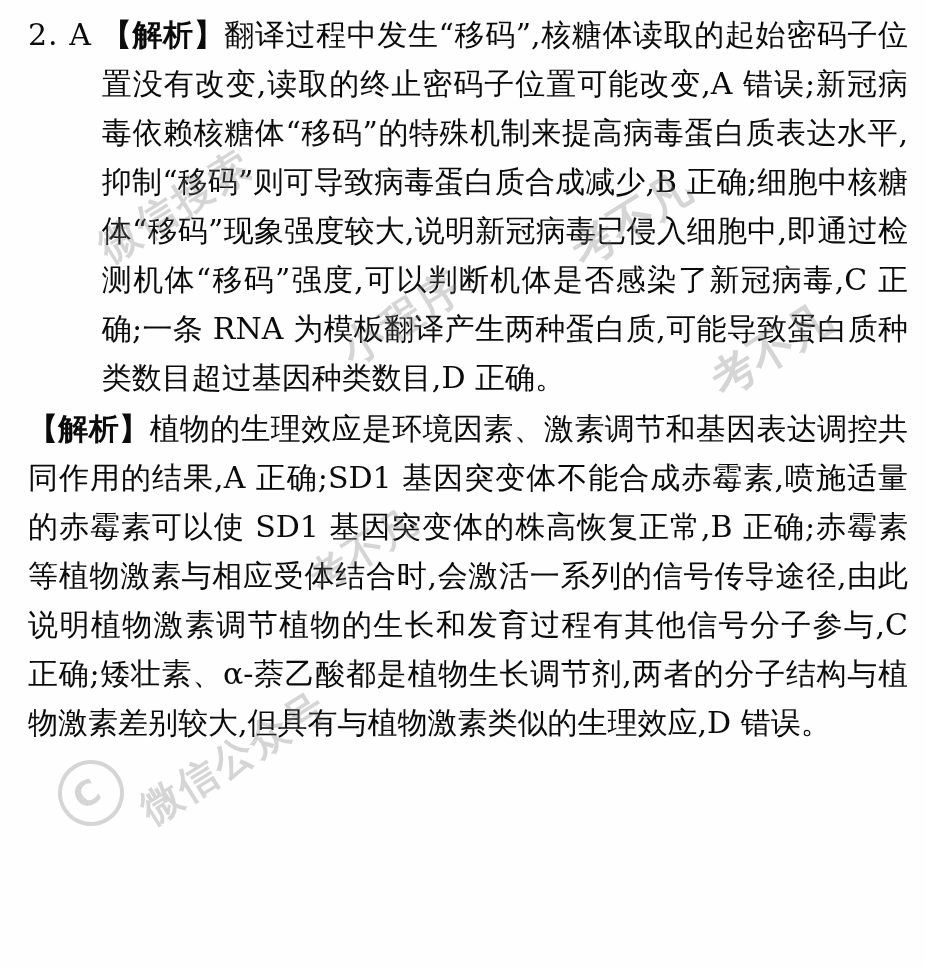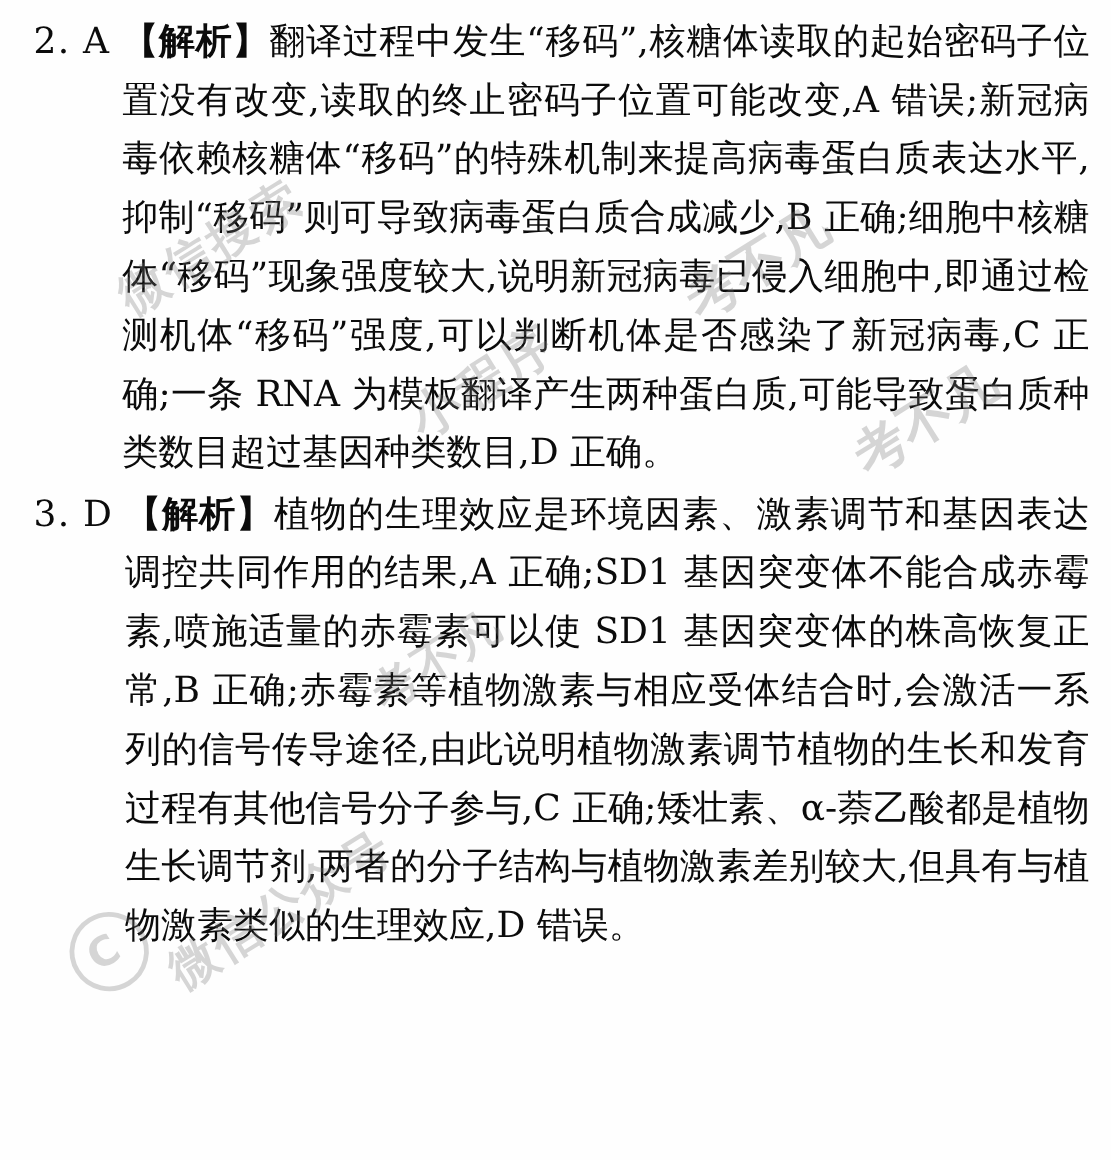--- a/index.html
+++ b/index.html
@@ -129,21 +129,20 @@
 <div id="page">
 
   <div class="content">
 
     <div class="answer-block">
       <div class="ans-label"><span>2.</span>&nbsp;<span>A</span></div>
       <div class="ans-body"><span class="tag">【解析】</span><span>翻译过程中发生“移码”,核糖体读取的起始密码子位置没有改变,读取的终止密码子位置可能改变,A 错误;新冠病毒依赖核糖体“移码”的特殊机制来提高病毒蛋白质表达水平,抑制“移码”则可导致病毒蛋白质合成减少,B 正确;细胞中核糖体“移码”现象强度较大,说明新冠病毒已侵入细胞中,即通过检测机体“移码”强度,可以判断机体是否感染了新冠病毒,C 正确;一条 RNA 为模板翻译产生两种蛋白质,可能导致蛋白质种类数目超过基因种类数目,D 正确。</span></div>
     </div>
 
     <div class="answer-block">
-      <div class="ans-label"><span>3.</span>&nbsp;<span>D</span></div>
       <div class="ans-body"><span class="tag">【解析】</span><span>植物的生理效应是环境因素、激素调节和基因表达调控共同作用的结果,A 正确;SD1 基因突变体不能合成赤霉素,喷施适量的赤霉素可以使 SD1 基因突变体的株高恢复正常,B 正确;赤霉素等植物激素与相应受体结合时,会激活一系列的信号传导途径,由此说明植物激素调节植物的生长和发育过程有其他信号分子参与,C 正确;矮壮素、α-萘乙酸都是植物生长调节剂,两者的分子结构与植物激素差别较大,但具有与植物激素类似的生理效应,D 错误。</span></div>
     </div>
 
   </div>
 
   <div class="wm-layer">
     <div class="wm wm1">微信搜索</div>
     <div class="wm wm2">小程序</div>
     <div class="wm wm3">考不凡</div>
     <div class="wm-circle"></div>

